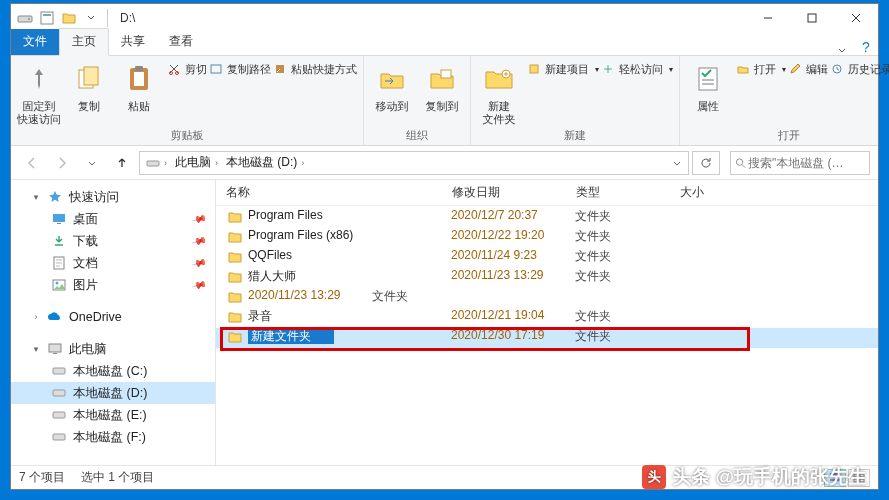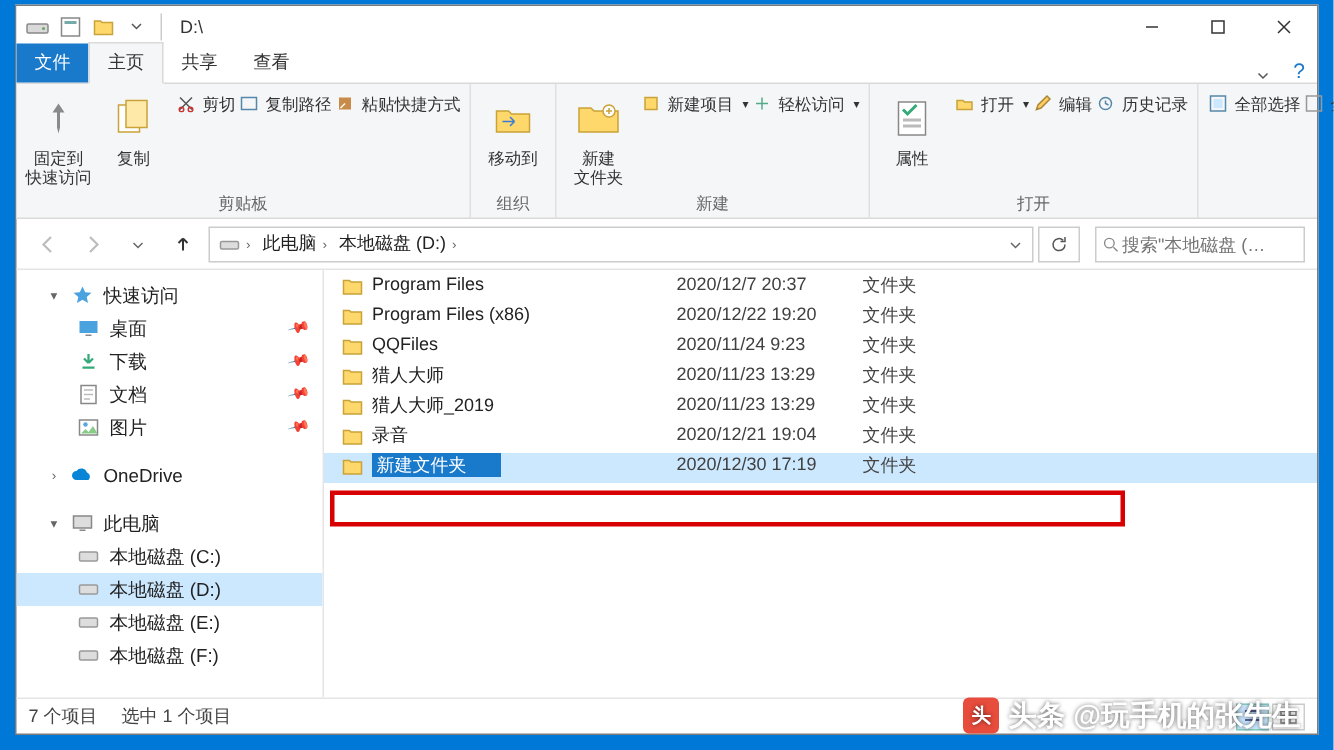--- a/index.html
+++ b/index.html
@@ -65,21 +65,21 @@
   .cols { height:26px; display:flex; align-items:center; border-bottom:1px solid #eee; font-size:12px; color:#333; }
   .cols .c { padding-left:10px; border-right:1px solid transparent; }
   .c-name { width:226px; }
   .c-date { width:124px; }
   .c-type { width:104px; }
   .c-size { width:80px; }
   .list { padding-top:2px; }
   .row { height:20px; display:flex; font-size:12px; color:#222; padding-left:10px; }
   .row .ic { width:18px; height:18px; display:flex; align-items:center; justify-content:center; margin-right:4px; }
   .row .n { width:203px; white-space:nowrap; overflow:hidden; }
-  .row .d { width:124px; color:#404040; }
+  .row .d { width:124px; color:#a16207; }
   .row .t { width:104px; color:#444; }
   .row.selected { background:#cce8ff; }
   .row.selected .n .editwrap { display:inline-flex; align-items:center; }
   .row.selected .n input { font-size:12px; border:1px solid #1979ca; background:#1979ca; color:#fff; padding:0 2px; width:86px; height:16px; outline:none; }
   .highlight-box { position:absolute; border:3px solid #d80000; pointer-events:none; }
 
   
   .status { height:24px; border-top:1px solid #e5e5e5; display:flex; align-items:center; font-size:12px; color:#444; padding:0 8px; gap:16px; }
   .status .flex { flex:1; }
   .view-toggle { display:flex; gap:2px; }
@@ -170,20 +170,30 @@
         </div>
         <div class="bigbtn">
           <div class="icon">
               <svg width="26" height="28" viewBox="0 0 26 28">
                 <rect x="3" y="5" width="14" height="18" fill="#fff" stroke="#caa23a"></rect>
                 <rect x="8" y="2" width="14" height="18" fill="#ffe9a8" stroke="#caa23a"></rect>
               </svg>
             </div>
           <div class="txt">复制</div>
         </div>
+        <div class="bigbtn">
+          <div class="icon">
+              <svg width="26" height="30" viewBox="0 0 26 30">
+                <rect x="4" y="4" width="18" height="22" rx="2" fill="#c98b4a"></rect>
+                <rect x="8" y="8" width="10" height="14" fill="#fff"></rect>
+                <rect x="9" y="2" width="8" height="5" rx="1" fill="#888"></rect>
+              </svg>
+            </div>
+          <div class="txt">粘贴</div>
+        </div>
         <div class="minilist">
           <div class="minibtn">
               <span class="mi">
                 <svg width="12" height="12" viewBox="0 0 12 12">
                   <path d="M2 2l8 8M10 2l-8 8" stroke="#555"></path>
                   <circle cx="3" cy="10" r="1.5" fill="none" stroke="#c33"></circle>
                   <circle cx="9" cy="10" r="1.5" fill="none" stroke="#c33"></circle>
                 </svg>
               </span>
               <span>剪切</span>
@@ -213,20 +223,29 @@
     <div class="rgroup">
       <div class="body">
         <div class="bigbtn">
             <div class="icon">
               <svg width="26" height="26" viewBox="0 0 26 26">
                 <path d="M2 8h8l2 2h12v12H2z" fill="#ffd86b" stroke="#caa23a"></path>
                 <path d="M6 15h8m0 0l-3-3m3 3l-3 3" stroke="#3a7bd5" fill="none"></path>
               </svg>
             </div>
             <div class="txt">移动到</div>
+          </div>
+        <div class="bigbtn">
+            <div class="icon">
+              <svg width="26" height="26" viewBox="0 0 26 26">
+                <path d="M2 8h8l2 2h12v12H2z" fill="#ffd86b" stroke="#caa23a"></path>
+                <rect x="12" y="4" width="10" height="8" fill="#fff" stroke="#caa23a"></rect>
+              </svg>
+            </div>
+            <div class="txt">复制到</div>
           </div>
       </div>
       <div class="label">组织</div>
     </div>
 
     <div class="rgroup">
       <div class="body">
         <div class="bigbtn">
             <div class="icon">
               <svg width="30" height="26" viewBox="0 0 30 26">
@@ -502,20 +521,26 @@
             <svg width="14" height="10" viewBox="0 0 14 10">
               <rect x="1" y="2" width="12" height="6" rx="1" fill="#ddd" stroke="#999"></rect>
             </svg>
           </span>
           <span>本地磁盘 (F:)</span>
         </div>
 
     </div>
 
     <div class="files">
+      <div class="cols">
+        <div class="c c-name">名称</div>
+        <div class="c c-date">修改日期</div>
+        <div class="c c-type">类型</div>
+        <div class="c c-size">大小</div>
+      </div>
       <div class="list" id="filelist">
           <div class="row">
             <span class="ic">
               <svg width="14" height="12" viewBox="0 0 14 12">
                 <path d="M1 2h4l1 1h7v8H1z" fill="#ffd86b" stroke="#caa23a"></path>
               </svg>
             </span>
             <span class="n"><span>Program Files</span></span>
             <span class="d">2020/12/7 20:37</span>
             <span class="t">文件夹</span>
@@ -549,21 +574,20 @@
             <span class="n"><span>猎人大师</span></span>
             <span class="d">2020/11/23 13:29</span>
             <span class="t">文件夹</span>
           </div>
           <div class="row">
             <span class="ic">
               <svg width="14" height="12" viewBox="0 0 14 12">
                 <path d="M1 2h4l1 1h7v8H1z" fill="#ffd86b" stroke="#caa23a"></path>
               </svg>
             </span>
-            <span class="n"><span>猎人大师_2019</span></span>
             <span class="d">2020/11/23 13:29</span>
             <span class="t">文件夹</span>
           </div>
           <div class="row">
             <span class="ic">
               <svg width="14" height="12" viewBox="0 0 14 12">
                 <path d="M1 2h4l1 1h7v8H1z" fill="#ffd86b" stroke="#caa23a"></path>
               </svg>
             </span>
             <span class="n"><span>录音</span></span>

